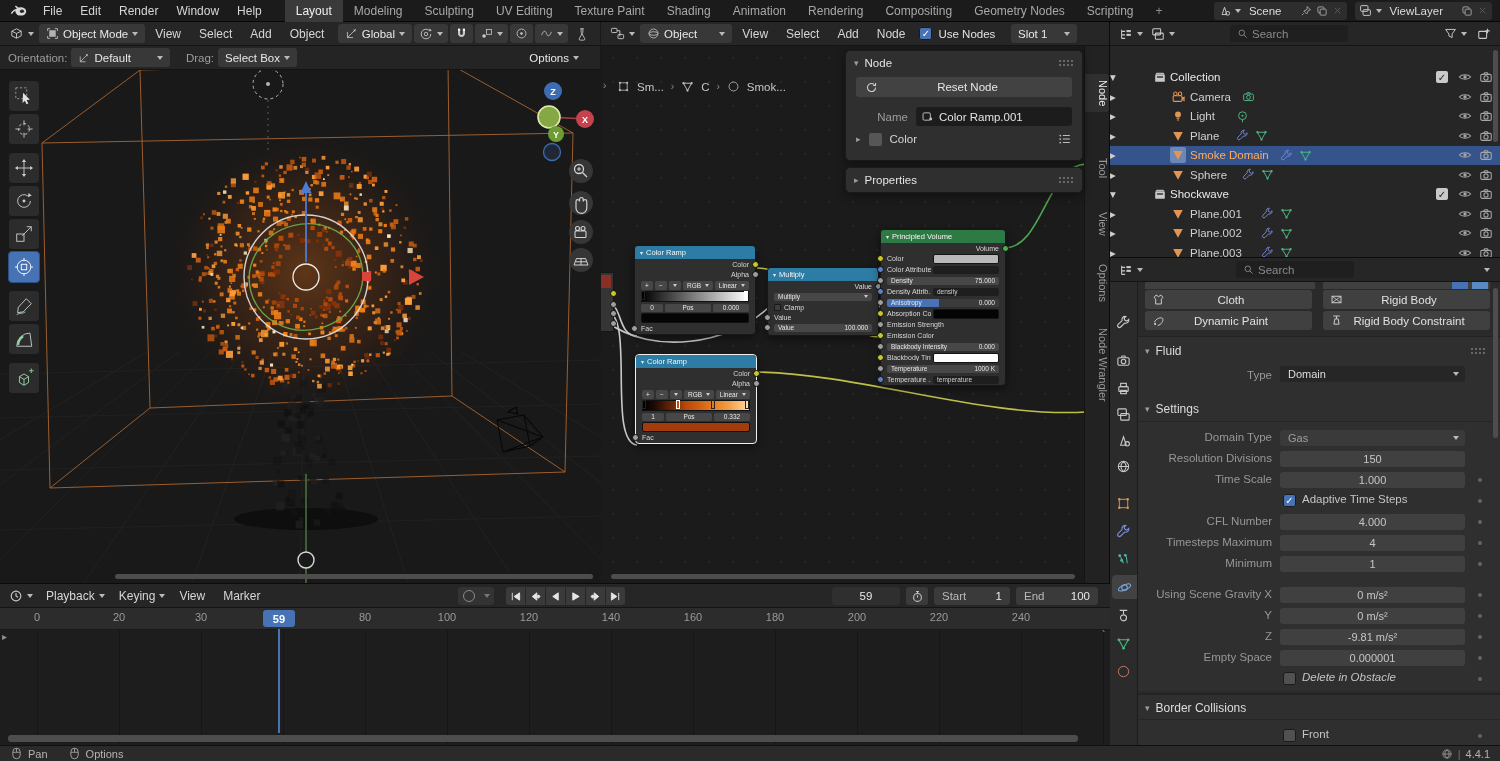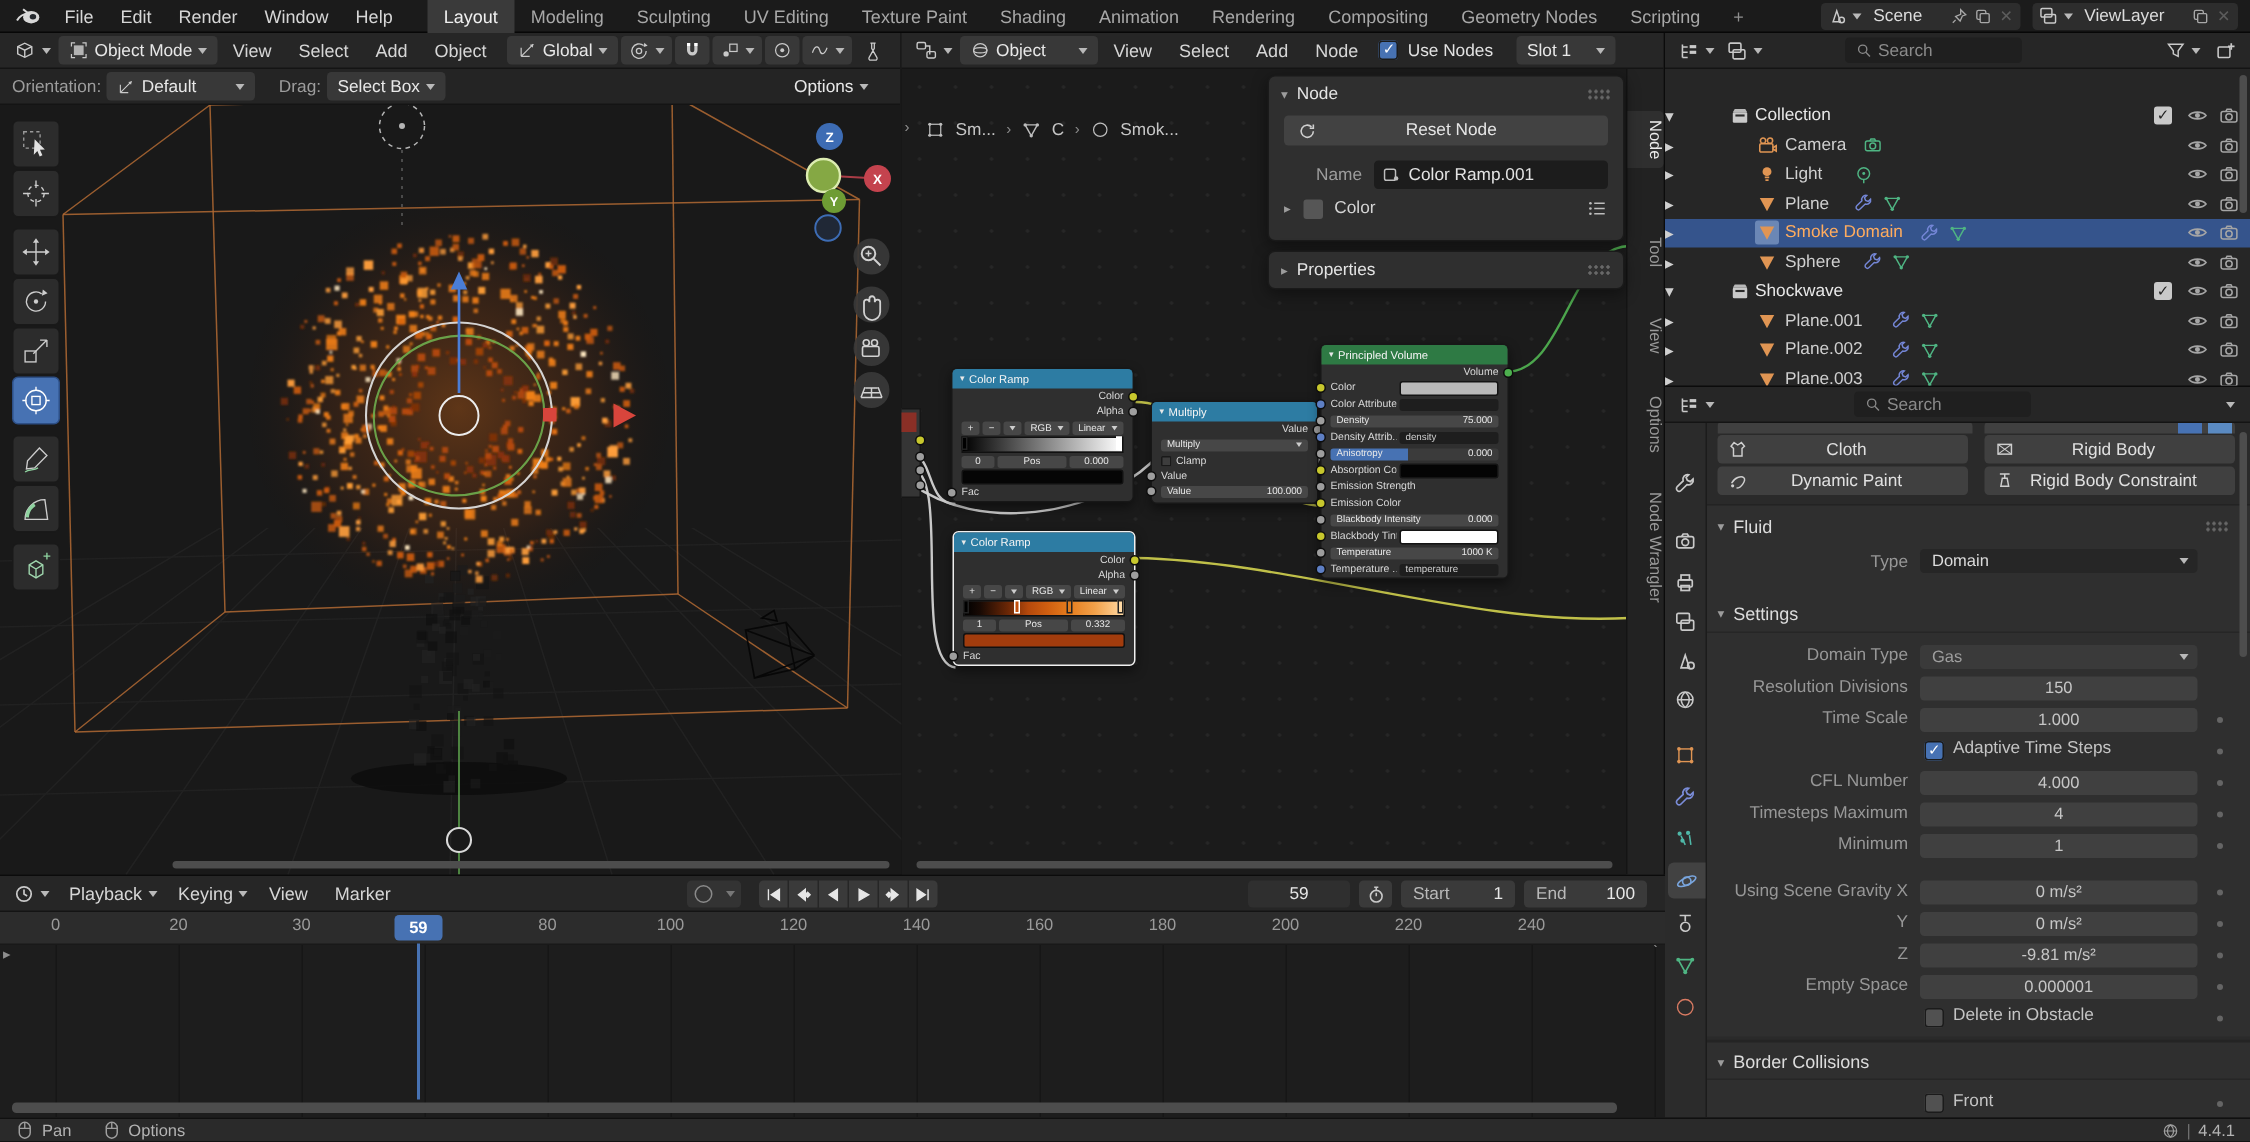--- a/index.html
+++ b/index.html
@@ -2224,21 +2224,21 @@
         <div class="pfield" style="left: 143px; top: 348px; width: 185px;">
           <span>-9.81 m/s²</span>
         </div>
         <div class="adot" style="left: 341px; top: 354px;"></div>
         <div class="plabel" style="left: 0px; top: 370px; width: 135px;">Empty Space</div>
         <div class="pfield" style="left: 143px; top: 369px; width: 185px;">
           <span>0.000001</span>
         </div>
         <div class="adot" style="left: 341px; top: 375px;"></div>
         <div class="cb" style="position: absolute; left: 146px; top: 391px;"></div>
-        <div style="position: absolute; left: 165px; top: 390px; font-size: 11.5px; color: rgb(196, 196, 196);">Delete in Obstacle</div>
+        <div style="position: absolute; left: 165px; top: 390px; font-size: 11.5px; color: rgb(196, 196, 196); font-style: italic;">Delete in Obstacle</div>
         <div class="adot" style="left: 341px; top: 396px;"></div>
         <div class="phead" style="left: 8px; top: 420px;">
           <span class="caret">▾</span>
           <span>Border Collisions</span>
         </div>
         <div style="position: absolute; left: 0px; top: 438px; right: 0px; height: 1px; background: rgb(38, 38, 38);"></div>
         <div class="cb" style="position: absolute; left: 146px; top: 448px;"></div>
         <div style="position: absolute; left: 165px; top: 447px; font-size: 11.5px; color: rgb(196, 196, 196);">Front</div>
         <div class="adot" style="left: 341px; top: 453px;"></div>
       </div>

